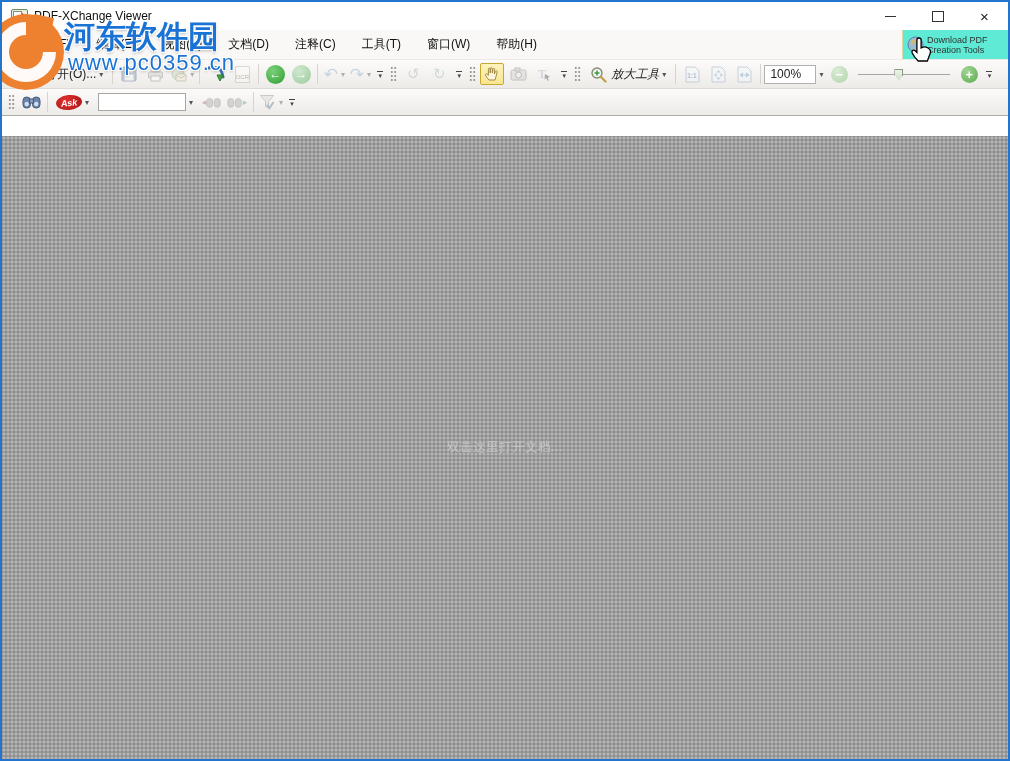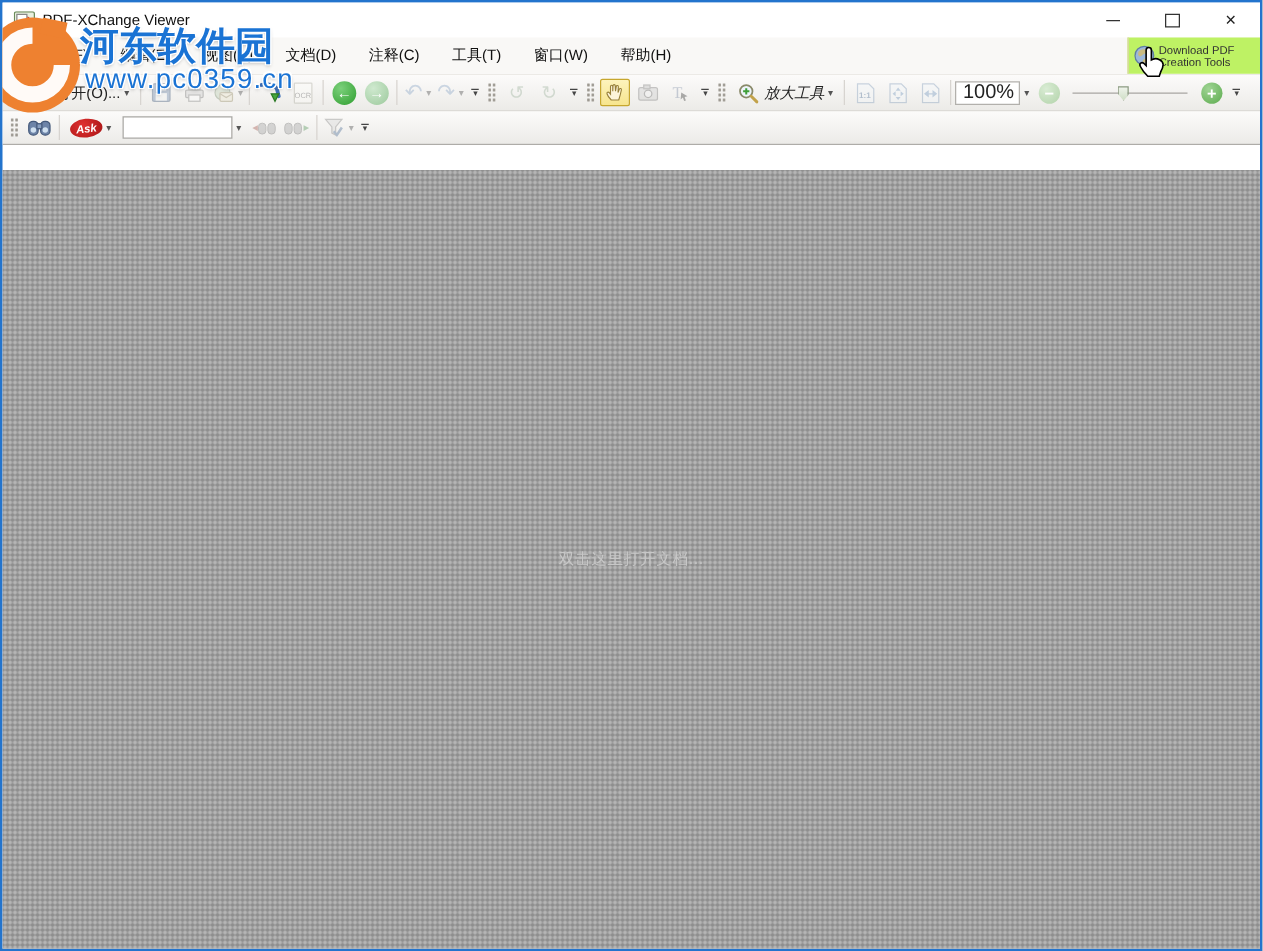--- a/index.html
+++ b/index.html
@@ -12,21 +12,21 @@
   .title-text{margin-left:6px;font-size:12px;color:#101010;}
   .win-controls{margin-left:auto;display:flex;height:100%;}
   .win-btn{width:47px;display:flex;align-items:center;justify-content:center;color:#222;}
   .glyph-min{width:11px;height:1px;background:#333;display:block;}
   .glyph-max{width:10px;height:9px;border:1px solid #333;display:block;}
   .glyph-close{font-size:15px;line-height:1;}
 
   
   .menubar{flex:0 0 29px;display:flex;align-items:center;background:#f9f8f6;padding-left:16px;position:relative;}
   .menu-item{padding:0 13px;font-size:12px;color:#111;height:100%;display:flex;align-items:center;}
-  .download-btn{position:absolute;right:0;top:0;height:100%;width:106px;background:#bef264;
+  .download-btn{position:absolute;right:0;top:0;height:100%;width:106px;background:#5eead4;
                 border-left:1px solid #ddd5a8;display:flex;align-items:center;gap:3px;padding:0 2px 0 4px;box-sizing:border-box;}
   .download-text{font-size:9px;line-height:10px;color:#333;white-space:nowrap;}
 
   
   .toolbar{display:flex;align-items:center;background:linear-gradient(#fcfbfa,#ecebe8);padding:0 3px;}
   .tb2{flex:0 0 28px;border-top:1px solid #eceae6;}
   .tb3{flex:0 0 26px;border-top:1px solid #dddbd7;border-bottom:1px solid #aeaca8;}
   .tb-btn{height:22px;min-width:24px;display:flex;align-items:center;justify-content:center;
           border:1px solid transparent;border-radius:2px;margin:0 1px;font-size:12px;color:#222;box-sizing:border-box;}
   .disabled{opacity:.42;filter:grayscale(30%);}
@@ -40,21 +40,21 @@
   .overflow b{font-size:7px;line-height:5px;color:#444;font-weight:normal;}
   .tb-label{font-size:12px;color:#222;margin-left:4px;white-space:nowrap;}
   .arrow-circ{width:19px;height:19px;border-radius:50%;display:flex;align-items:center;justify-content:center;
               color:#fff;font-size:12px;font-weight:bold;}
   .arrow-back{background:radial-gradient(circle at 35% 30%,#7bd07b,#2f9e2f);}
   .arrow-fwd{background:radial-gradient(circle at 35% 30%,#cfe9cf,#9cc99c);}
   .undoredo{font-size:17px;color:#84a9d6;}
   .rotate{font-size:15px;color:#9cb89c;}
   .ocr-page{width:15px;height:17px;border:1px solid #b0ae9e;border-radius:1px;background:#fdfdf8;
             display:flex;align-items:flex-end;justify-content:center;font-size:6px;color:#666;padding-bottom:2px;box-sizing:border-box;}
-  .zoom-combo{width:52px;height:19px;border:1px solid #b2b0ac;background:#fff;font-size:16px;color:#222;
+  .zoom-combo{width:52px;height:19px;border:1px solid #b2b0ac;background:#fff;font-size:12px;color:#222;
               display:flex;align-items:center;padding-left:5px;box-sizing:border-box;}
   .zoom-circ{width:17px;height:17px;border-radius:50%;display:flex;align-items:center;justify-content:center;
              color:#fff;font-size:13px;font-weight:bold;line-height:1;}
   .zoom-minus{background:radial-gradient(circle at 35% 30%,#d9ecd4,#b2d3aa);}
   .zoom-plus{background:radial-gradient(circle at 35% 30%,#9fd494,#5cab4e);}
   .slider{width:92px;height:17px;position:relative;margin:0 6px;}
   .slider .track{position:absolute;left:0;right:0;top:8px;height:1px;background:#a8a6a2;}
   .slider .thumb{position:absolute;left:36px;top:3px;width:9px;height:12px;background:linear-gradient(#eef3ea,#cfdec6);
                  border:1px solid #8a9a80;box-sizing:border-box;clip-path:polygon(0 0,100% 0,100% 55%,50% 100%,0 55%);}
   .ask-logo{width:26px;height:15px;background:radial-gradient(circle at 40% 35%,#e03030,#a81515);border-radius:50%;

